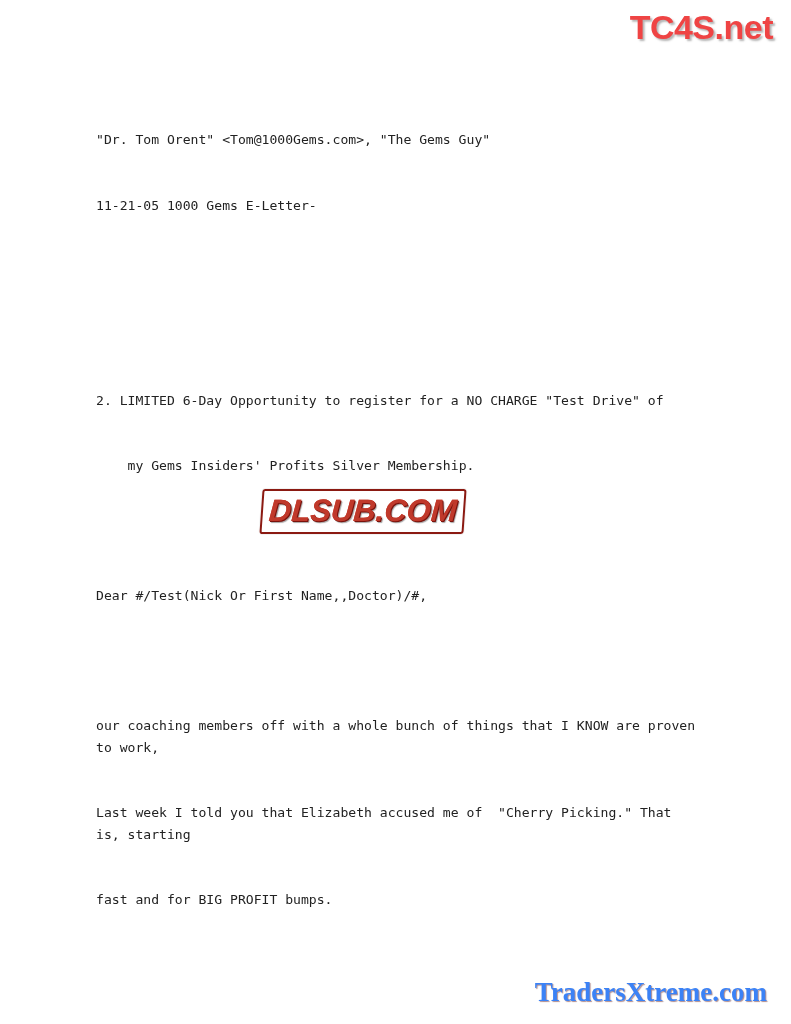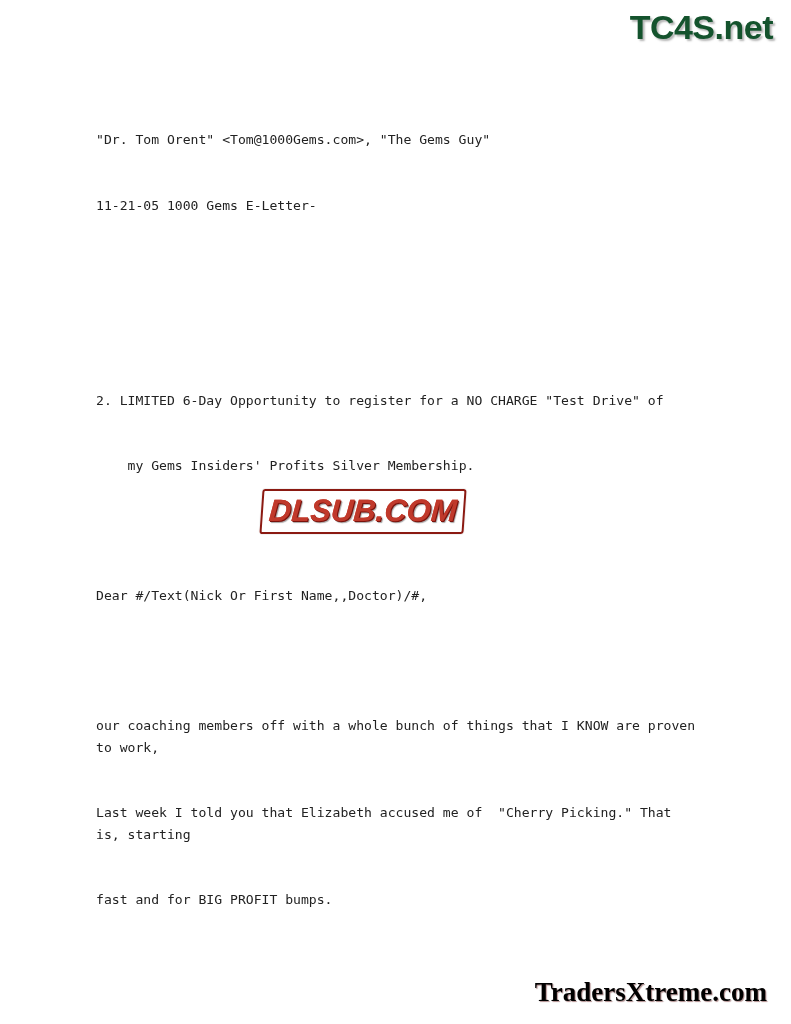--- a/index.html
+++ b/index.html
@@ -17,21 +17,21 @@
 
   
   .brand-top {
     position: absolute;
     top: 8px;
     right: 18px;
     font-family: "Liberation Sans", sans-serif;
     font-weight: bold;
     font-size: 34px;
     letter-spacing: -0.5px;
-    color: #14532d;
+    color: #ef4444;
     text-shadow: 2px 2px 2px rgba(120,120,120,0.55);
     white-space: nowrap;
   }
 
   
   .letter {
     position: absolute;
     top: 86px;
     left: 96px;
     width: 600px;
@@ -74,39 +74,39 @@
   }
 
   
   .brand-bottom {
     position: absolute;
     bottom: 16px;
     right: 24px;
     font-family: "Liberation Serif", serif;
     font-weight: bold;
     font-size: 27px;
-    color: #000000;
+    color: #3b82f6;
     text-shadow: 1px 1px 1px rgba(80,0,0,0.45);
     white-space: nowrap;
   }
 </style>
 </head>
 <body>
 
 <div class="brand-top">TC4S.net</div>
 
 <div class="letter">
   <p>"Dr. Tom Orent" &lt;Tom@1000Gems.com&gt;, "The Gems Guy"</p>
   <p>11-21-05 1000 Gems E-Letter-</p>
   <p class="blank"></p>
   <p class="blank"></p>
   <p>2. LIMITED 6-Day Opportunity to register for a NO CHARGE "Test Drive" of</p>
   <p>    my Gems Insiders' Profits Silver Membership.</p>
   <p class="blank"></p>
-  <p>Dear #/Text(Nick Or First Name,,Doctor)/#,</p>
+  <p>Dear #/Test(Nick Or First Name,,Doctor)/#,</p>
   <p class="blank"></p>
   <p>our coaching members off with a whole bunch of things that I KNOW are proven to work,</p>
   <p>Last week I told you that Elizabeth accused me of  "Cherry Picking." That is, starting</p>
   <p>fast and for BIG PROFIT bumps.</p>
   
   
   
   
   
   

